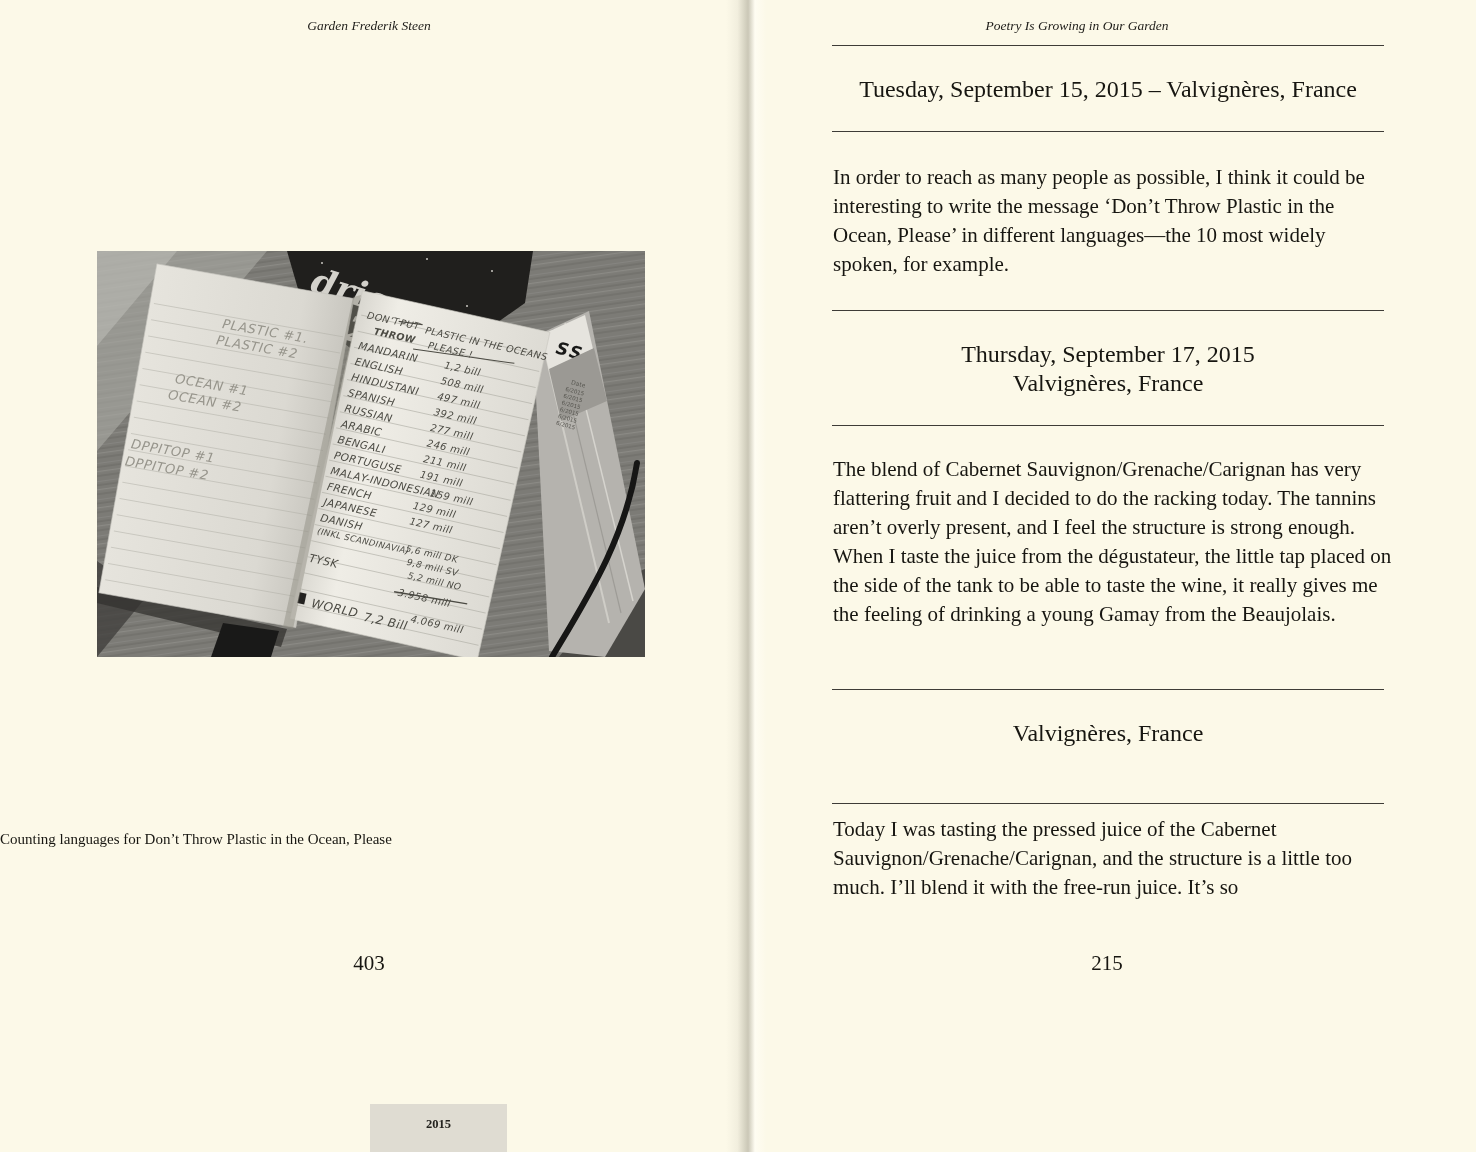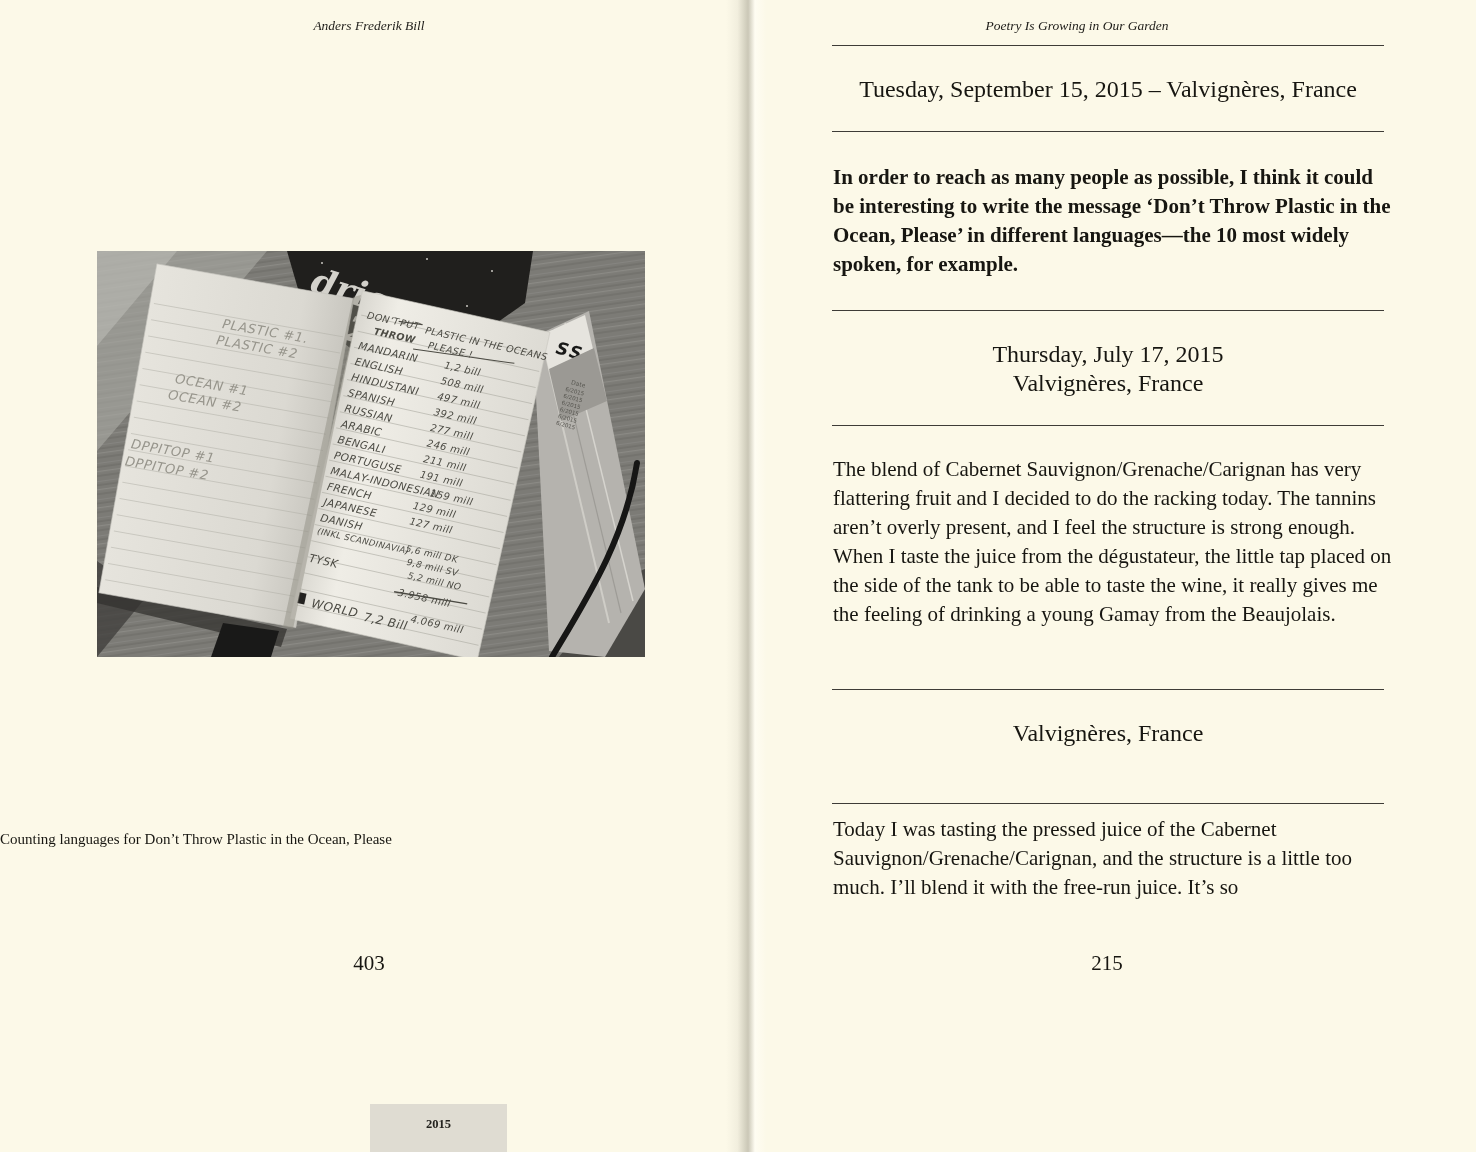--- a/index.html
+++ b/index.html
@@ -26,21 +26,21 @@
     box-shadow:inset 0 0 0 5px rgba(230,228,220,0.55), inset 0 0 18px rgba(255,255,255,0.25);}
   .photo svg{display:block;}
   .hw{font-family:"DejaVu Sans", sans-serif;font-style:italic;fill:#4b4a43;letter-spacing:0.4px;}
   .hw-pencil{font-family:"DejaVu Sans", sans-serif;font-style:italic;fill:#97958c;letter-spacing:0.6px;}
   .script{font-family:"DejaVu Serif", serif;font-style:italic;font-weight:bold;}
   .stamp{font-family:"DejaVu Sans", sans-serif;fill:#55544e;}
 </style>
 </head>
 <body>
 
-<div class="running" style="left:0;">Anders Frederik Bill</div>
+<div class="running" style="left:0;">Garden Frederik Steen</div>
 
 <figure class="photo" style="margin:0;">
 <svg width="548" height="406" viewBox="0 0 548 406">
   <defs>
     <pattern id="wood" width="18" height="18" patternUnits="userSpaceOnUse" patternTransform="rotate(-8)">
       <rect width="18" height="18" fill="#7c7b76"></rect>
       <rect y="2" width="18" height="1.2" fill="#8b8a85"></rect>
       <rect y="6" width="18" height="2" fill="#74736e"></rect>
       <rect y="12" width="18" height="1" fill="#858480"></rect>
       <rect y="15.5" width="18" height="1.2" fill="#6d6c67"></rect>
@@ -175,24 +175,24 @@
 <div class="rule" style="top:45px;"></div>
 <div class="rule" style="top:131px;"></div>
 <div class="rule" style="top:310px;"></div>
 <div class="rule" style="top:425px;"></div>
 <div class="rule" style="top:689px;"></div>
 <div class="rule" style="top:803px;"></div>
 
 <div class="heading" style="top:75px;">
   <div>Tuesday, September 15, 2015 – Valvignères, France</div>
 </div>
-<p class="para" style="top:163px;margin:0;font-weight:bold;">In order to reach as many people as possible, I think it could be interesting to write the message ‘Don’t Throw Plastic in the Ocean, Please’ in different languages—the 10 most widely spoken, for example.</p>
+<p class="para" style="top:163px;margin:0;">In order to reach as many people as possible, I think it could be interesting to write the message ‘Don’t Throw Plastic in the Ocean, Please’ in different languages—the 10 most widely spoken, for example.</p>
 
 <div class="heading" style="top:340px;">
-  <div>Thursday, July 17, 2015</div>
+  <div>Thursday, September 17, 2015</div>
   <div>Valvignères, France</div>
 </div>
 <p class="para" style="top:455px;margin:0;">The blend of Cabernet Sauvignon/Grenache/Carignan has very flattering fruit and I decided to do the racking today. The tannins aren’t overly present, and I feel the structure is strong enough. When I taste the juice from the dégustateur, the little tap placed on the side of the tank to be able to taste the wine, it really gives me the feeling of drinking a young Gamay from the Beaujolais.</p>
 
 <div class="heading" style="top:719px;">
   <div>Valvignères, France</div>
 </div>
 <p class="para" style="top:815px;margin:0;">Today I was tasting the pressed juice of the Cabernet Sauvignon/Grenache/Carignan, and the structure is a little too much. I’ll blend it with the free-run juice. It’s so</p>
 
 <div class="folio" style="left:738px;">215</div>

